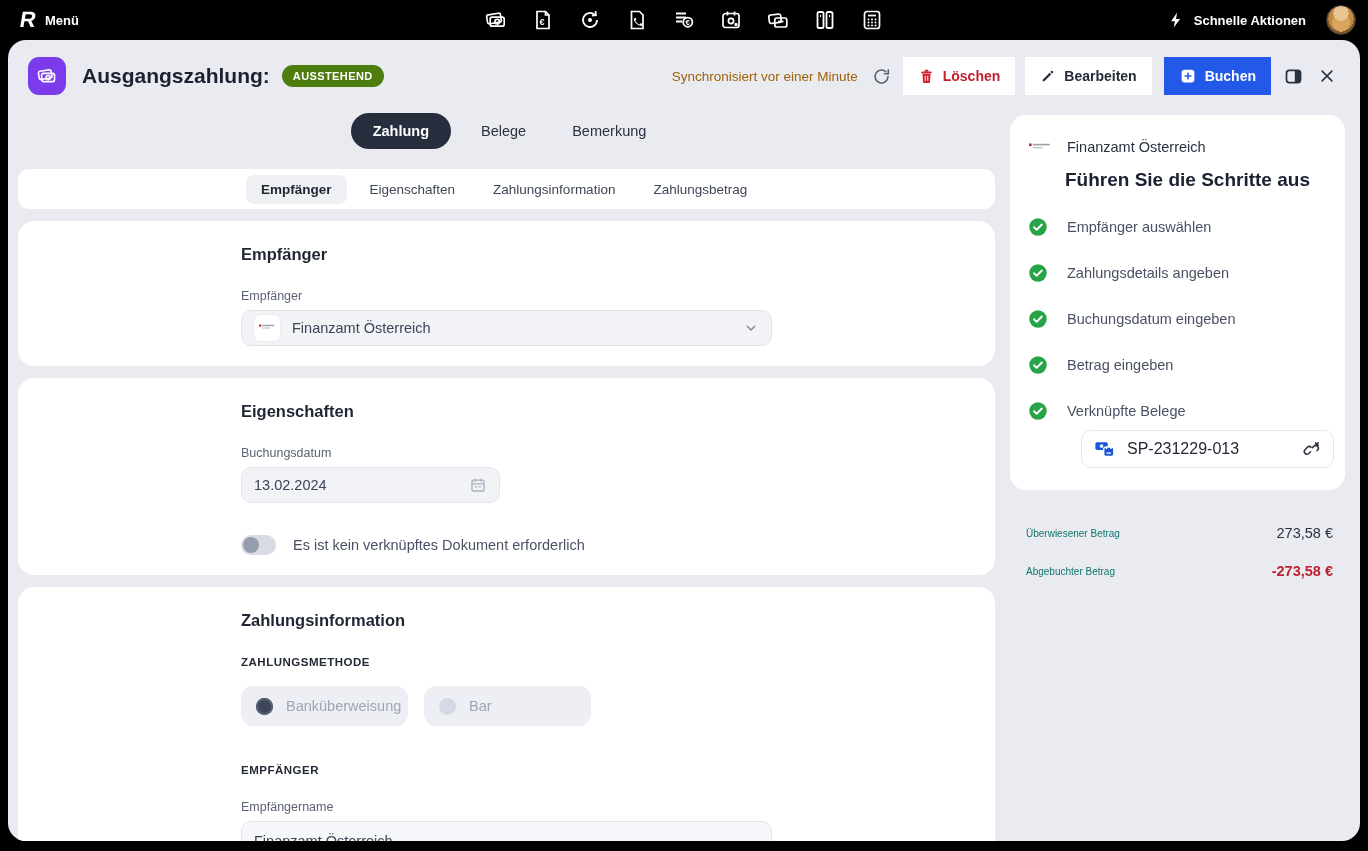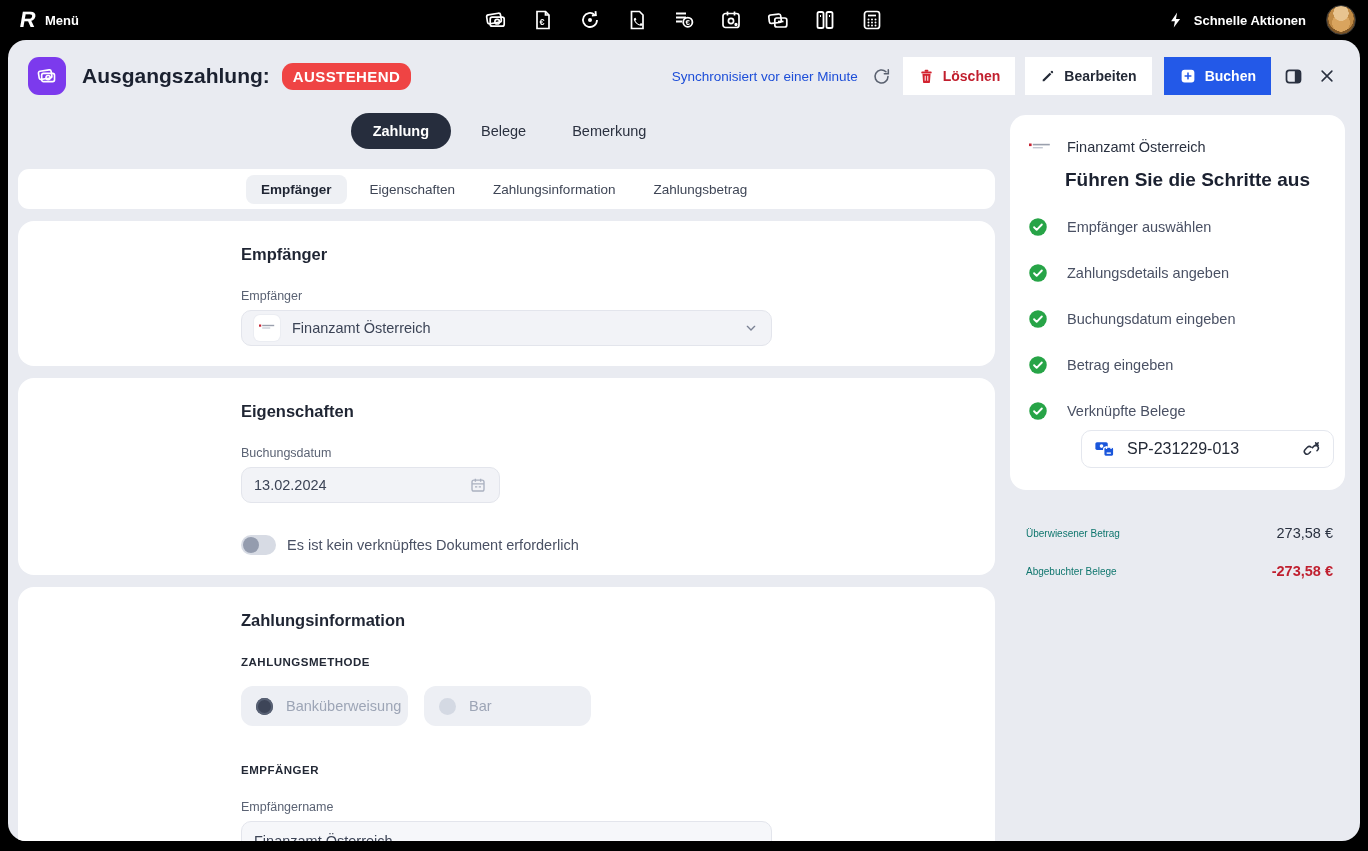--- a/index.html
+++ b/index.html
@@ -26,23 +26,23 @@
       radial-gradient(circle at 50% 60%, #d9a45e 0 40%, transparent 41%),
       radial-gradient(circle at 50% 45%, #c08a45 0 60%, #7d5526 61% 85%, #5d3f1d 86%);
   }
 
   
   .window { position:absolute; top:40px; left:8px; right:8px; bottom:10px; background:#e9ebf1; border-radius:18px; overflow:hidden; }
 
   .app-header { height:58px; display:flex; align-items:center; padding:14px 22px 0 20px; }
   .hdr-icon { width:38px; height:38px; border-radius:11px; background:#7c3aed; display:flex; align-items:center; justify-content:center; flex:none; }
   .page-title { font-size:21px; font-weight:700; color:#1b2130; margin:0 0 0 16px; white-space:nowrap; }
-  .badge { margin-left:12px; background:#ef4444; color:#fff; font-size:15px; font-weight:700; letter-spacing:.4px; padding:5px 11px; border-radius:11px; }
+  .badge { margin-left:12px; background:#4d7c0f; color:#fff; font-size:11px; font-weight:700; letter-spacing:.4px; padding:5px 11px; border-radius:11px; }
   .hdr-right { margin-left:auto; display:flex; align-items:center; gap:10px; }
-  .sync { color:#1d4ed8; font-size:13.5px; margin-right:2px; }
+  .sync { color:#a16207; font-size:13.5px; margin-right:2px; }
   .icon-btn { background:none; border:none; padding:2px; cursor:pointer; display:flex; align-items:center; }
   .btn { display:flex; align-items:center; gap:8px; border:none; border-radius:0; padding:0 15px; height:38px; font-size:14px; font-weight:600; cursor:pointer; background:#fff; }
   .btn-delete { color:#c11f2e; }
   .btn-edit { color:#232936; }
   .btn-book { background:#2359e8; color:#fff; margin-left:2px; }
 
   
   .content { display:flex; align-items:flex-start; }
   .main-col { width:977px; margin-left:10px; flex:none; }
   .side-col { width:335px; margin-left:15px; flex:none; }
@@ -59,21 +59,21 @@
   .card h2 { margin:0; font-size:16.5px; font-weight:700; color:#1f2533; }
   .field-label { display:block; margin-top:25px; font-size:12.5px; color:#5b6374; }
   .ufield-label { display:block; font-size:11.5px; font-weight:700; color:#232936; letter-spacing:.5px; }
   .input { display:flex; align-items:center; margin-top:7px; background:#f2f3f7; border:1px solid #e3e5ec; border-radius:10px; height:36px; padding:0 12px; color:#3c4456; font-size:14.5px; cursor:pointer; }
   .w-select { width:531px; }
   .w-date { width:259px; }
   .w-name { width:531px; height:40px; background:#f6f7fa; }
   .input .tail { margin-left:auto; display:flex; }
   .mini-logo { width:26px; height:26px; background:#fff; border-radius:6px; margin-right:12px; flex:none; display:flex; align-items:center; justify-content:center; box-shadow:0 0 0 1px #ebedf2; }
 
-  .toggle-row { margin-top:32px; display:flex; align-items:center; gap:11px; }
+  .toggle-row { margin-top:32px; display:flex; align-items:center; gap:17px; }
   .toggle { width:35px; height:20px; border-radius:11px; background:#d7dbe4; position:relative; border:none; cursor:pointer; padding:0; flex:none; }
   .knob { position:absolute; left:2px; top:2px; width:16px; height:16px; border-radius:50%; background:#949cae; }
   .toggle-label { font-size:14.5px; color:#4a5164; }
 
   .pills { margin-top:18px; display:flex; gap:16px; }
   .pill { width:167px; height:40px; border-radius:12px; background:#edeff4; display:flex; align-items:center; gap:13px; padding:0 15px; cursor:pointer; border:none; }
   .radio { width:17px; height:17px; border-radius:50%; background:#d4d9e3; flex:none; }
   .pill.sel .radio { background:#3d4558; box-shadow:inset 0 0 0 2px #586174; }
   .pill-label { font-size:14.5px; color:#9da5b6; }
   .sect-gap { margin-top:38px; }
@@ -398,19 +398,19 @@
           </button>
         </div>
       </div>
 
       <div class="amounts">
         <div class="amount-row">
           <span class="amount-label">Überwiesener Betrag</span>
           <span class="amount-value">273,58 €</span>
         </div>
         <div class="amount-row">
-          <span class="amount-label">Abgebuchter Belege</span>
+          <span class="amount-label">Abgebuchter Betrag</span>
           <span class="amount-value neg">-273,58 €</span>
         </div>
       </div>
     </aside>
   </div>
 </div>
 
 </body></html>

